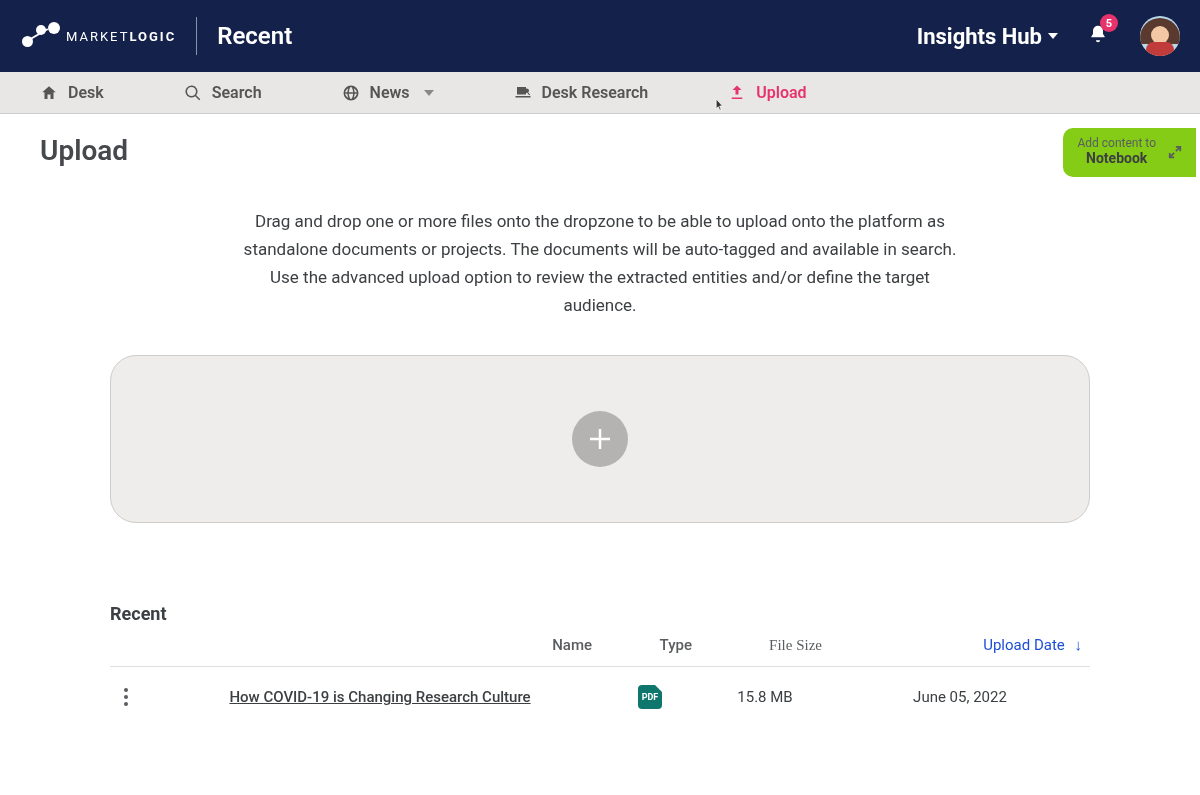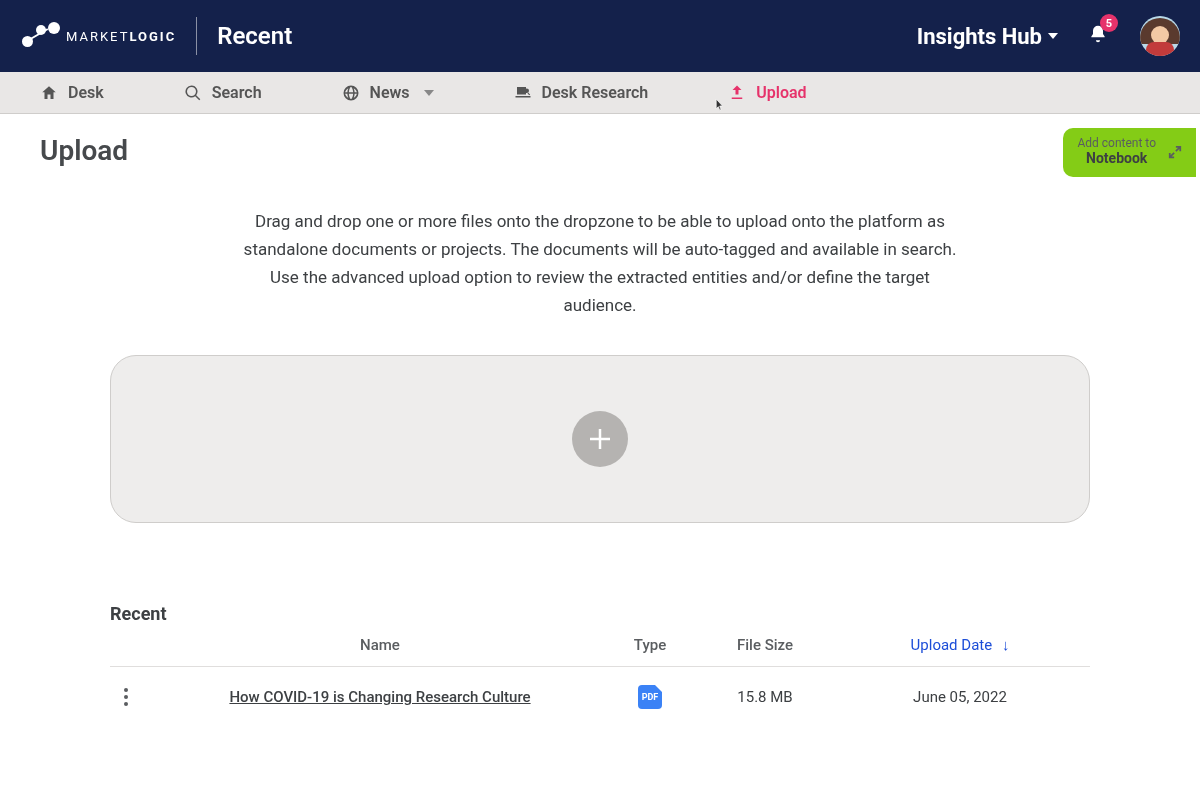--- a/index.html
+++ b/index.html
@@ -245,21 +245,21 @@
   .recent-heading {
     font-size: 18px;
     font-weight: 700;
     color: #3d4043;
   }
   table.recent-table {
     width: 100%;
     border-collapse: collapse;
   }
   .recent-table th {
-    text-align: center;
+    text-align: right;
     font-weight: 500;
     color: #5a5d60;
     font-size: 15px;
     padding: 12px 8px;
     border-bottom: 1px solid #e0dedd;
   }
   .recent-table th.sorted {
     font-weight: 400;
     color: #1d4ed8;
   }
@@ -281,41 +281,41 @@
   }
   .menu-dots span { width:4px; height:4px; background:#5a5d60; border-radius:50%; }
   .file-name {
     text-decoration: underline;
     font-weight: 500;
     cursor: pointer;
   }
   .pdf-badge {
     display: inline-flex;
     width: 24px; height: 24px;
-    background: #3b82f6;
+    background: #0f766e;
     color: #fff;
     font-size: 9px;
     font-weight: 700;
     border-radius: 4px;
     align-items: center;
     justify-content: center;
     position: relative;
   }
   .pdf-badge::after {
     content:"";
     position:absolute;
     top:0; right:0;
     width:0;height:0;
     border-top: 7px solid #fff;
     border-left: 7px solid transparent;
   }
   .col-menu{width:50px;}
   .col-name{width:440px;}
   .col-type{width:100px;}
-  .col-size{width:130px;}
+  .col-size{width:130px;font-family:Liberation Serif, serif;}
 </style>
 </head>
 <body>
 
 <div class="topbar">
   <div class="logo">
     <div class="logo-dots">
       <span class="dot d1"></span>
         <span class="dot d2"></span>
         <span class="dot d3"></span>

